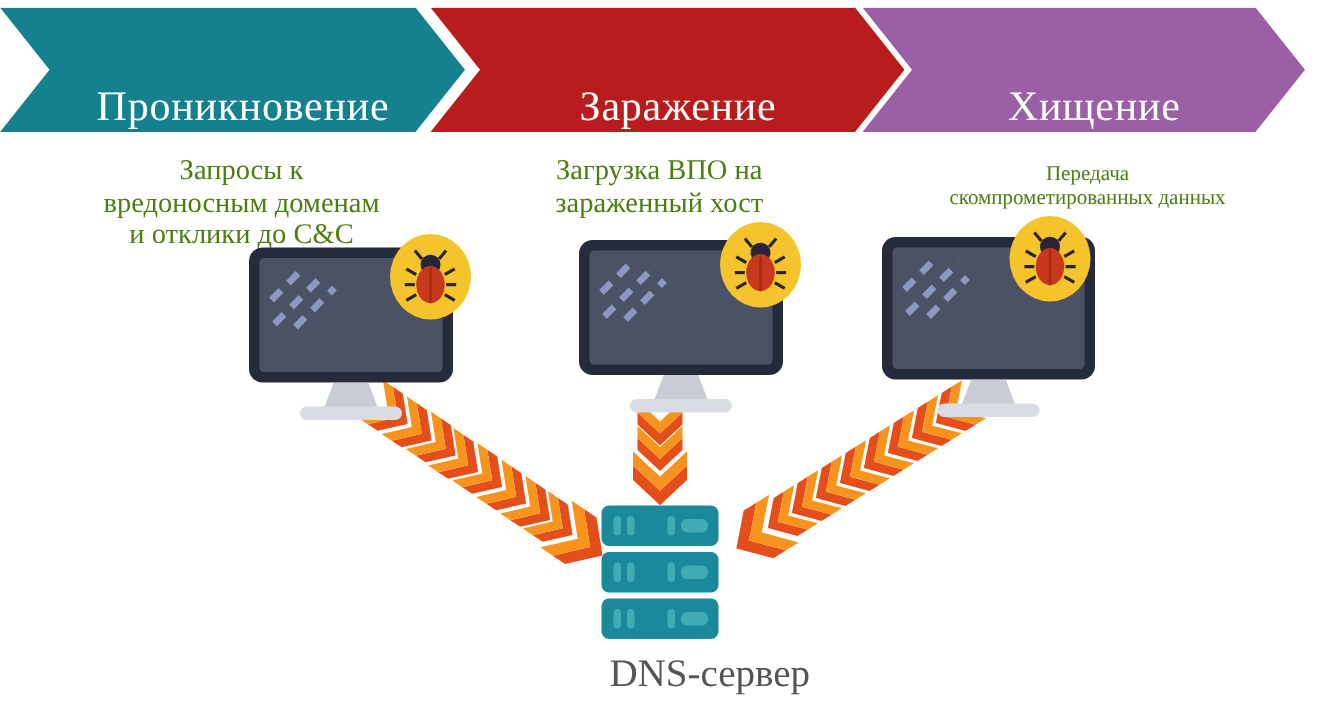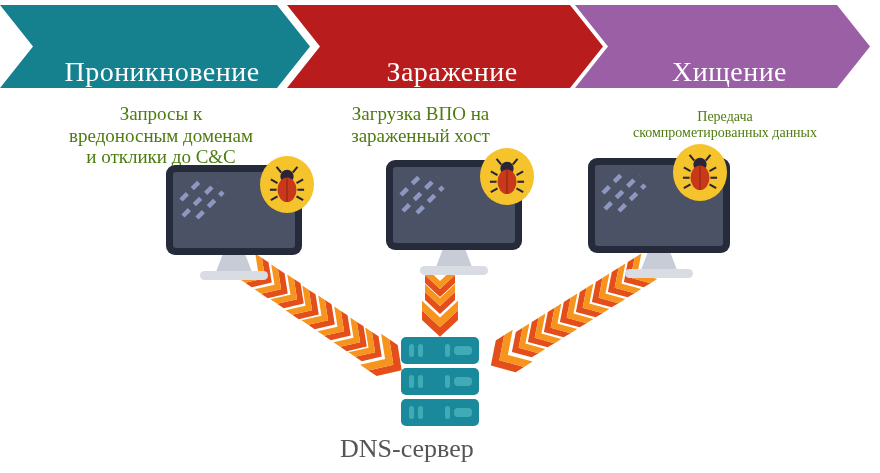--- a/index.html
+++ b/index.html
@@ -29,21 +29,21 @@
          display:flex;align-items:center;justify-content:center;}
 
   
   .srv-unit{position:absolute;left:0;width:78px;height:27px;background:#19899B;border-radius:5px;}
   .slot{position:absolute;background:#41ABB5;border-radius:3px;}
   .slot.a{left:8px;top:7px;width:5px;height:13px;}
   .slot.b{left:17px;top:7px;width:5px;height:13px;}
   .slot.c{left:44px;top:7px;width:5px;height:13px;}
   .slot.d{left:53px;top:9px;width:18px;height:9px;border-radius:4px;}
 
-  .dns-label{position:absolute;left:340px;top:434px;width:200px;text-align:left;
+  .dns-label{position:absolute;left:340px;top:434px;width:200px;text-align:right;
              color:#555;font-size:26px;}
 
   .abs{position:absolute;}
   svg{display:block;}
 </style>
 </head>
 <body>
 
 <div id="canvas">
 
@@ -53,21 +53,21 @@
   <div class="chev" style="left:287px;width:316px;background:#b91c1c">
     <span class="chev-label">Заражение</span>
   </div>
   <div class="chev" style="left:575px;width:295px;background:#9A5FA5">
     <span class="chev-label">Хищение</span>
   </div>
 
   <div class="stage-desc" style="left:30px;width:262px;">Запросы к
 вредоносным доменам
 и отклики до C&amp;C</div>
-  <div class="stage-desc" style="left:308px;width:225px;">Загрузка ВПО на
+  <div class="stage-desc" style="left:327px;width:225px;">Загрузка ВПО на
 зараженный хост</div>
   <div class="stage-desc" style="left:585px;width:280px;top:88px;font-size:14px;">Передача
 скомпрометированных данных</div>
 
   <svg class="abs" style="left:0;top:240px;" width="880" height="233" viewBox="0 0 880 233">
     <defs>
       <g id="chevu">
         <polygon fill="#E34E1B" points="-15,-3 0,11 15,-3 15,5 0,19 -15,5"></polygon>
         <polygon fill="#F7941E" points="-15,-11 0,3 15,-11 15,-3 0,11 -15,-3"></polygon>
       </g>

